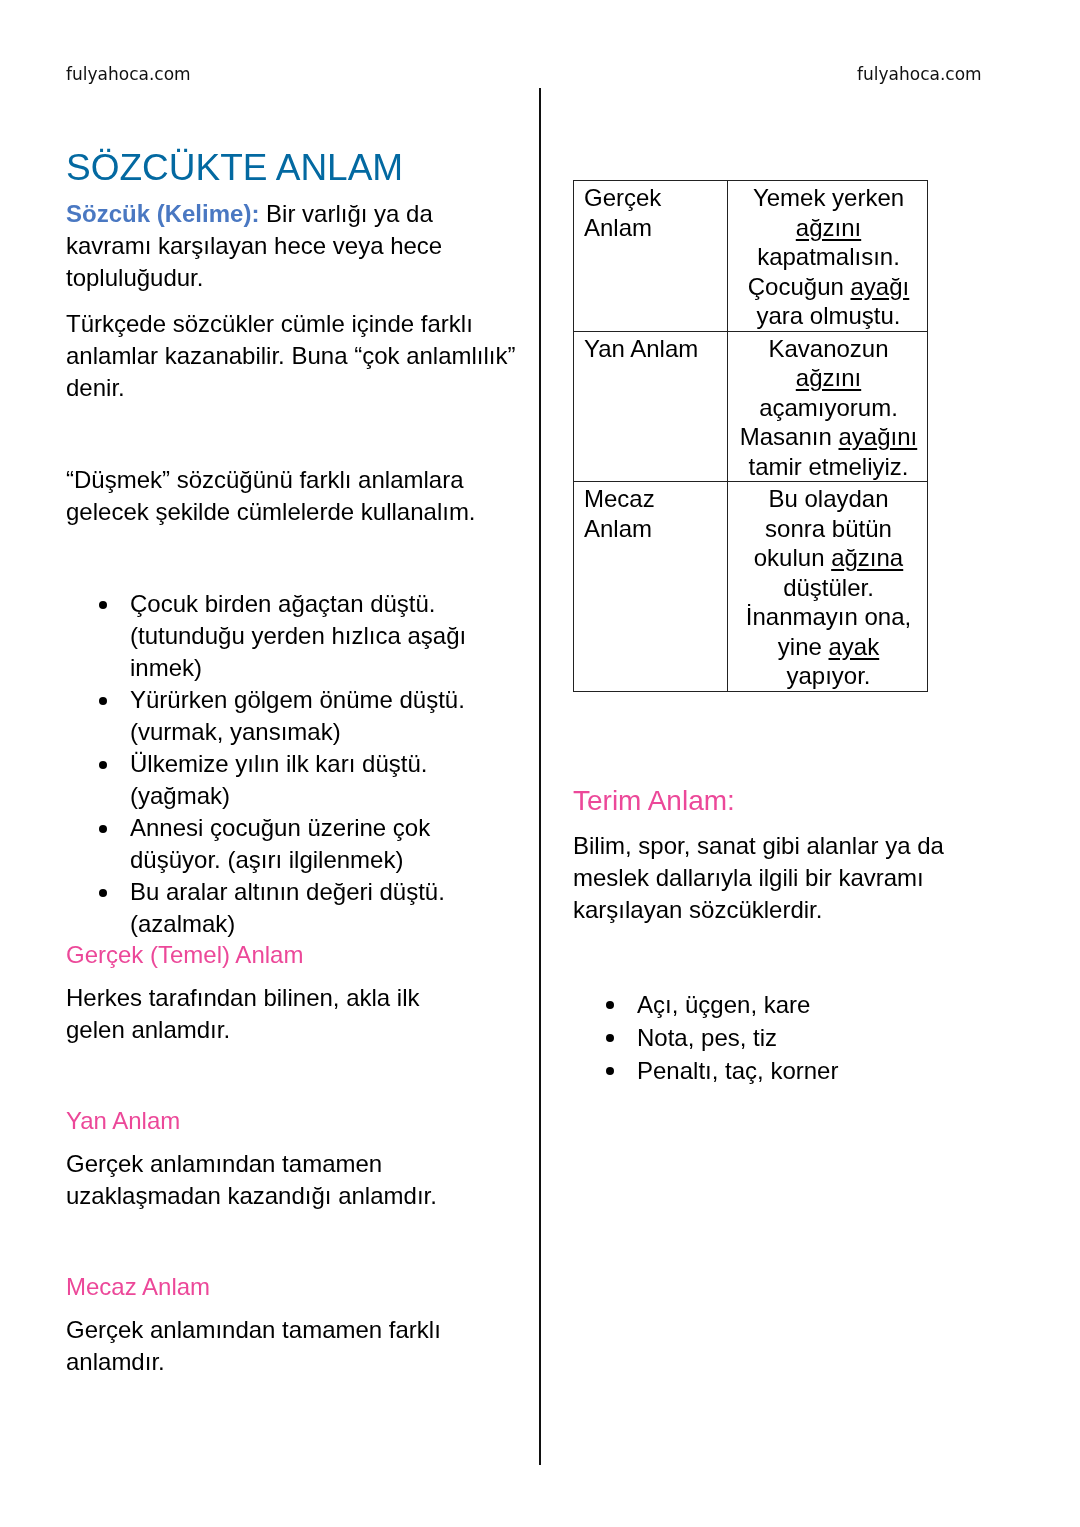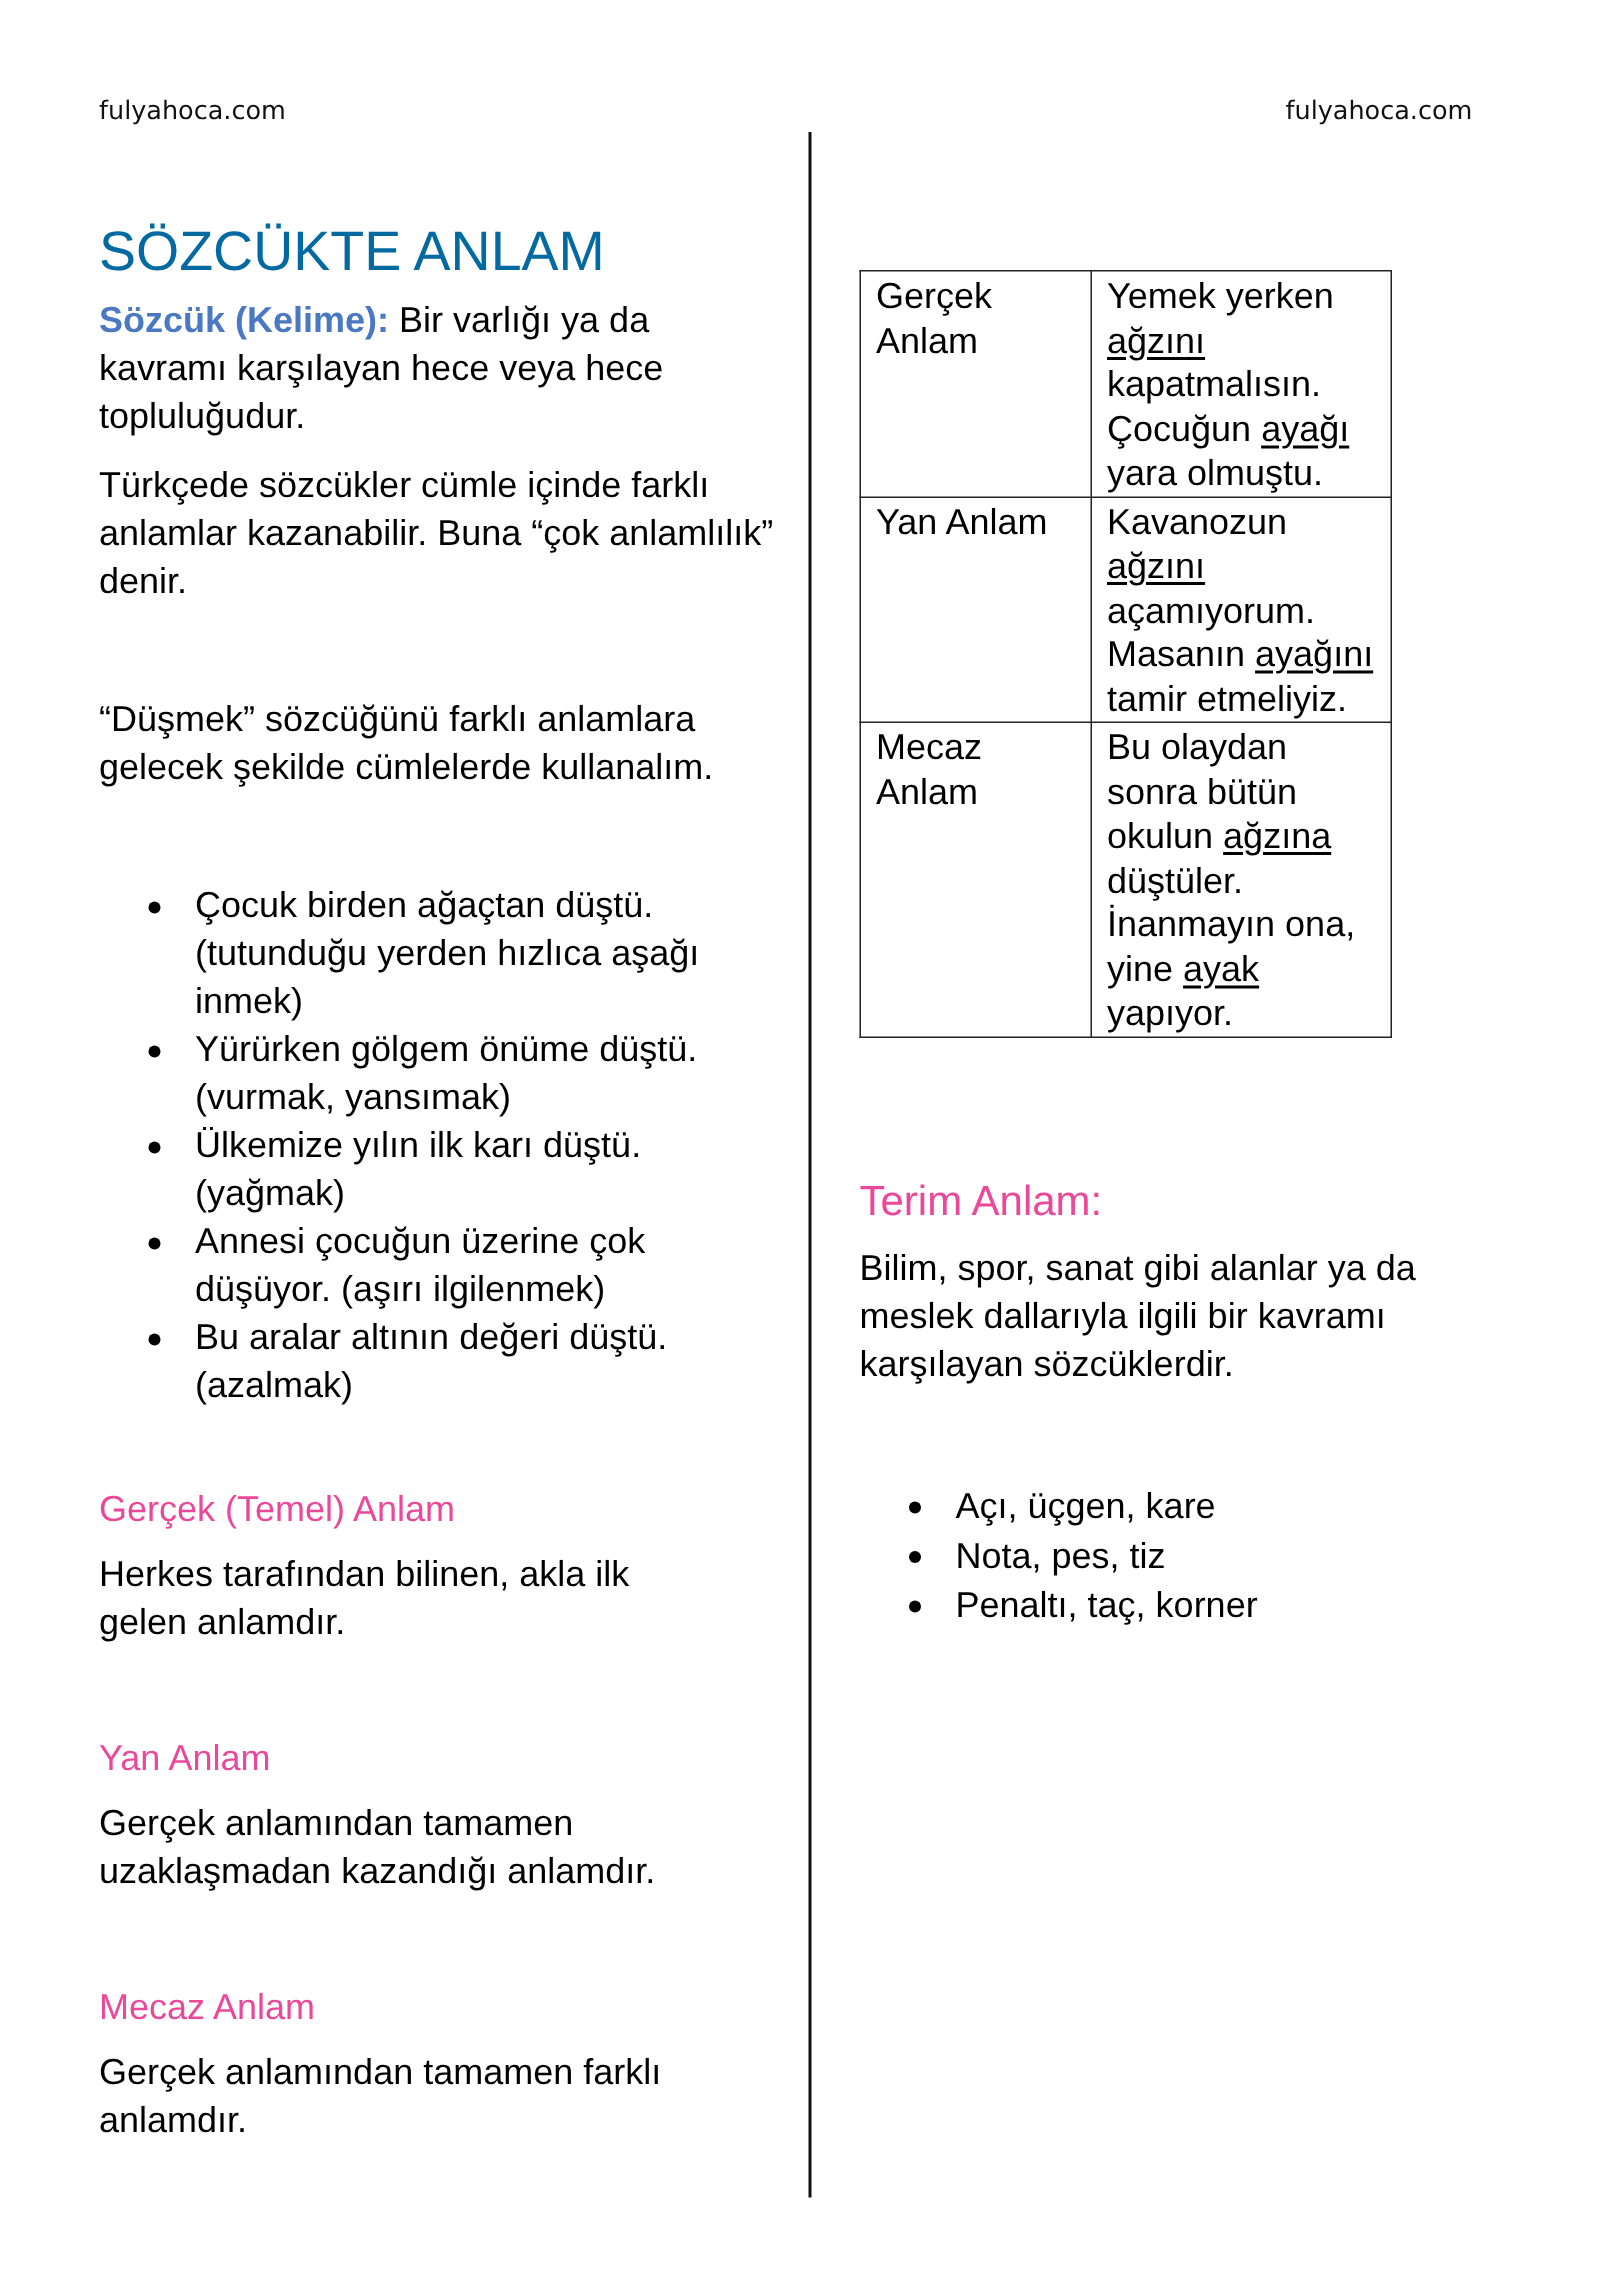--- a/index.html
+++ b/index.html
@@ -19,41 +19,41 @@
   p { margin: 0; font-size: 24px; line-height: 32px; }
   .term { color: #4a78c2; font-weight: bold; }
   .sub { color: #ec4899; font-size: 24px; line-height: 30px; margin: 0; font-weight: normal; }
   ul { margin: 0; padding-left: 64px; list-style: none; }
   ul li { position: relative; font-size: 24px; line-height: 32px; }
   ul li::before { content: ""; position: absolute; left: -31px; top: 13px; width: 8px; height: 8px; border-radius: 50%; background: #000; }
 
   table.meanings { border-collapse: collapse; width: 355px; }
   table.meanings td { border: 1.5px solid #222; vertical-align: top; font-size: 24px; line-height: 29.5px; padding: 2px 8px 0 10px; }
   table.meanings td.k { width: 135px; }
-  table.meanings td.v { padding-left: 10px; }
+  table.meanings td.v { padding-left: 10px; text-align: center; }
   .u { text-decoration: underline; text-underline-offset: 3px; }
   .row1 td { height: 114px; }
   .row2 td { height: 114px; }
   .row3 td { height: 142px; }
 </style>
 </head>
 <body>
 
 <div class="hdr left">fulyahoca.com</div>
 <div class="hdr right">fulyahoca.com</div>
 <div class="divider"></div>
 
 <div class="col left">
   <h1 class="title">SÖZCÜKTE ANLAM</h1>
   <p style="margin-bottom:14px;">
     <span class="term">Sözcük (Kelime):</span><span> Bir varlığı ya da kavramı karşılayan hece veya hece topluluğudur.</span>
   </p>
   <p style="margin-bottom:60px;">Türkçede sözcükler cümle içinde farklı anlamlar kazanabilir. Buna “çok anlamlılık” denir.</p>
   <p style="margin-bottom:60px;">“Düşmek” sözcüğünü farklı anlamlara gelecek şekilde cümlelerde kullanalım.</p>
-  <ul style="margin-bottom:52px;">
+  <ul style="">
     <li>Çocuk birden ağaçtan düştü. (tutunduğu yerden hızlıca aşağı inmek)</li>
     <li style="padding-right:10px;">Yürürken gölgem önüme düştü. (vurmak, yansımak)</li>
     <li style="padding-right:30px;">Ülkemize yılın ilk karı düştü. (yağmak)</li>
     <li style="padding-right:10px;">Annesi çocuğun üzerine çok düşüyor. (aşırı ilgilenmek)</li>
     <li style="padding-right:30px;">Bu aralar altının değeri düştü. (azalmak)</li>
   </ul>
   <h2 class="sub" style="margin-bottom:12px;">Gerçek (Temel) Anlam</h2>
   <p style="margin-bottom:60px; width:390px;">Herkes tarafından bilinen, akla ilk gelen anlamdır.</p>
   <h2 class="sub" style="margin-bottom:12px;">Yan Anlam</h2>
   <p style="margin-bottom:60px; width:400px;">Gerçek anlamından tamamen uzaklaşmadan kazandığı anlamdır.</p>

